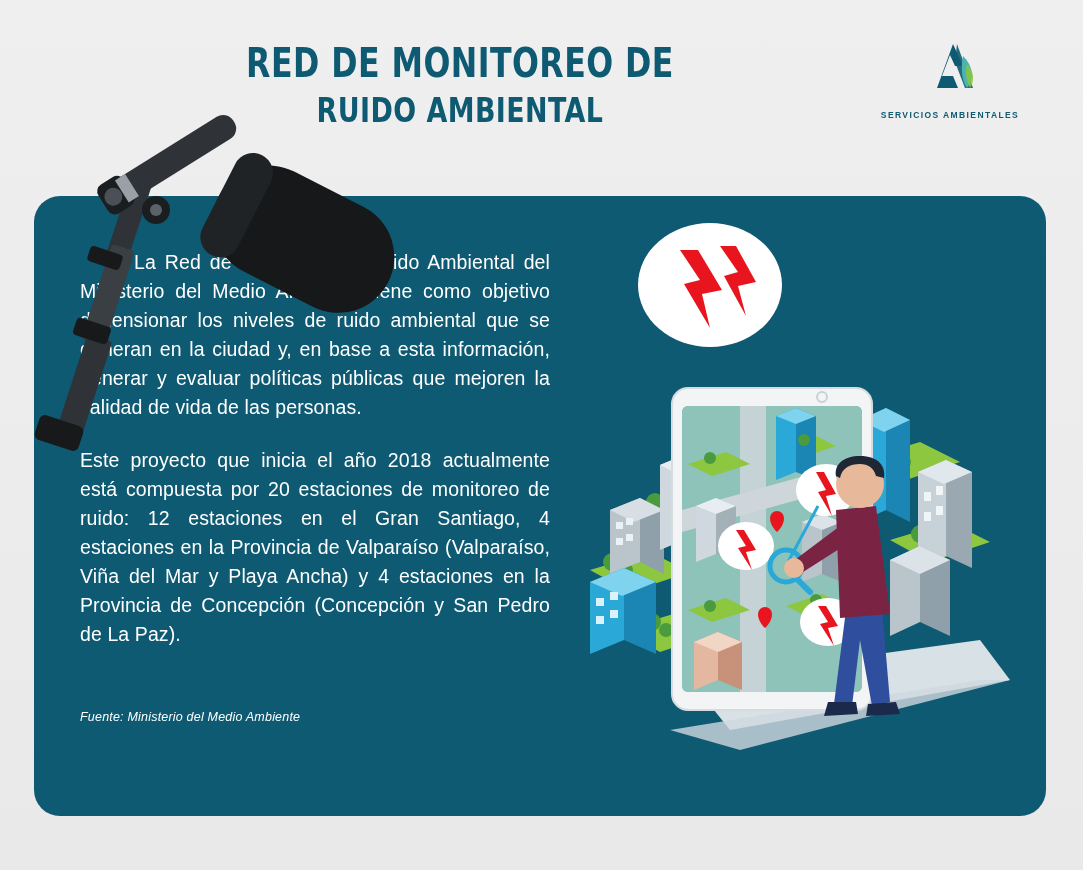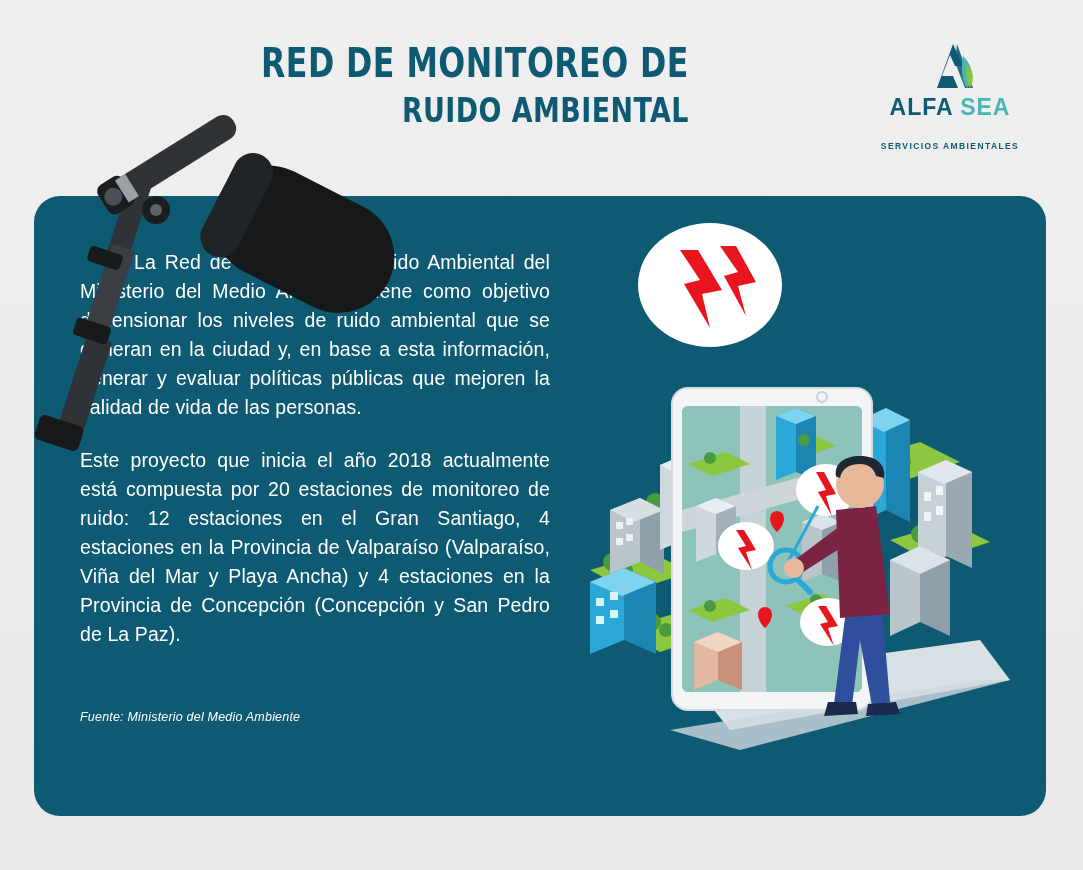--- a/index.html
+++ b/index.html
@@ -19,21 +19,21 @@
     inset: 0;
     background: linear-gradient(180deg, #efefef 0%, #e9e9e9 100%);
   }
 
   
   .title-block {
     position: absolute;
     left: 200px;
     top: 40px;
     width: 520px;
-    text-align: right;
+    text-align: center;
     color: #0e5a72;
   }
   .title-line1 {
     font-size: 40px;
     font-weight: bold;
     letter-spacing: 0.5px;
     line-height: 46px;
     font-family: "DejaVu Sans Condensed", "Liberation Sans Narrow", "Liberation Sans", sans-serif;
     transform: scaleX(0.88);
     transform-origin: center;
@@ -147,23 +147,20 @@
   </div>
 
   <div class="logo">
     <div class="logo-mark">
       <svg width="150" height="52" viewBox="0 0 150 52">
         <path d="M62 50 L78 6 L88 28 L80 28 L75 17 L67 38 L78 38 L83 50 Z" fill="#0e5a72"></path>
         <path d="M82 6 L98 50 L90 50 L80 24 Z" fill="#0e5a72" opacity="0.9"></path>
         <path d="M88 18 C98 28 100 40 92 50 C86 42 86 28 88 18 Z" fill="#49b5b0"></path>
         <path d="M92 26 C99 34 100 42 95 50 C91 43 90 33 92 26 Z" fill="#8cc63f" opacity="0.85"></path>
       </svg>
-    </div>
-    <div class="logo-word">
-      <span class="alfa">ALFA</span><span> </span><span class="sea">SEA</span>
     </div>
     <div class="logo-sub">SERVICIOS AMBIENTALES</div>
   </div>
 
   <div class="card"></div>
 
   <div class="text-col">
     <p class="para first">La Red de Monitoreo de Ruido Ambiental del Ministerio del Medio Ambiente tiene como objetivo dimensionar los niveles de ruido ambiental que se generan en la ciudad y, en base a esta información, generar y evaluar políticas públicas que mejoren la calidad de vida de las personas.</p>
     <p class="para">Este proyecto que inicia el año 2018 actualmente está compuesta por 20 estaciones de monitoreo de ruido: 12 estaciones en el Gran Santiago, 4 estaciones en la Provincia de Valparaíso (Valparaíso, Viña del Mar y Playa Ancha) y 4 estaciones en la Provincia de Concepción (Concepción y San Pedro de La Paz).</p>
   </div>

